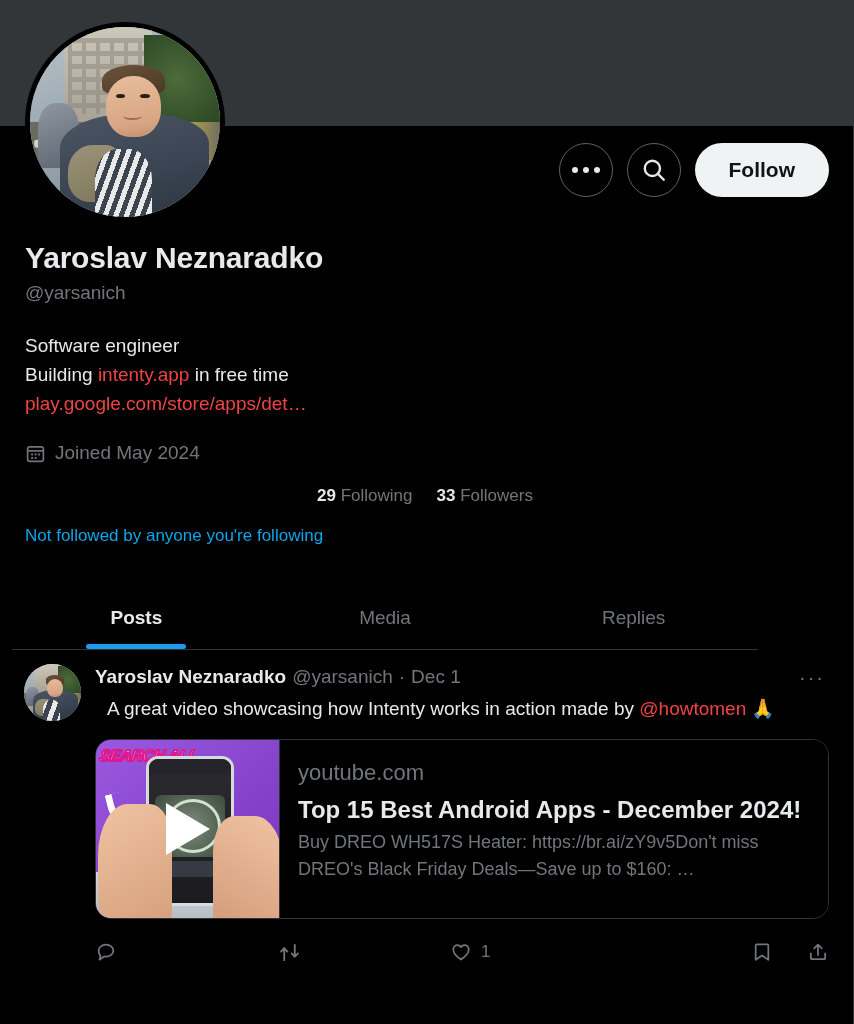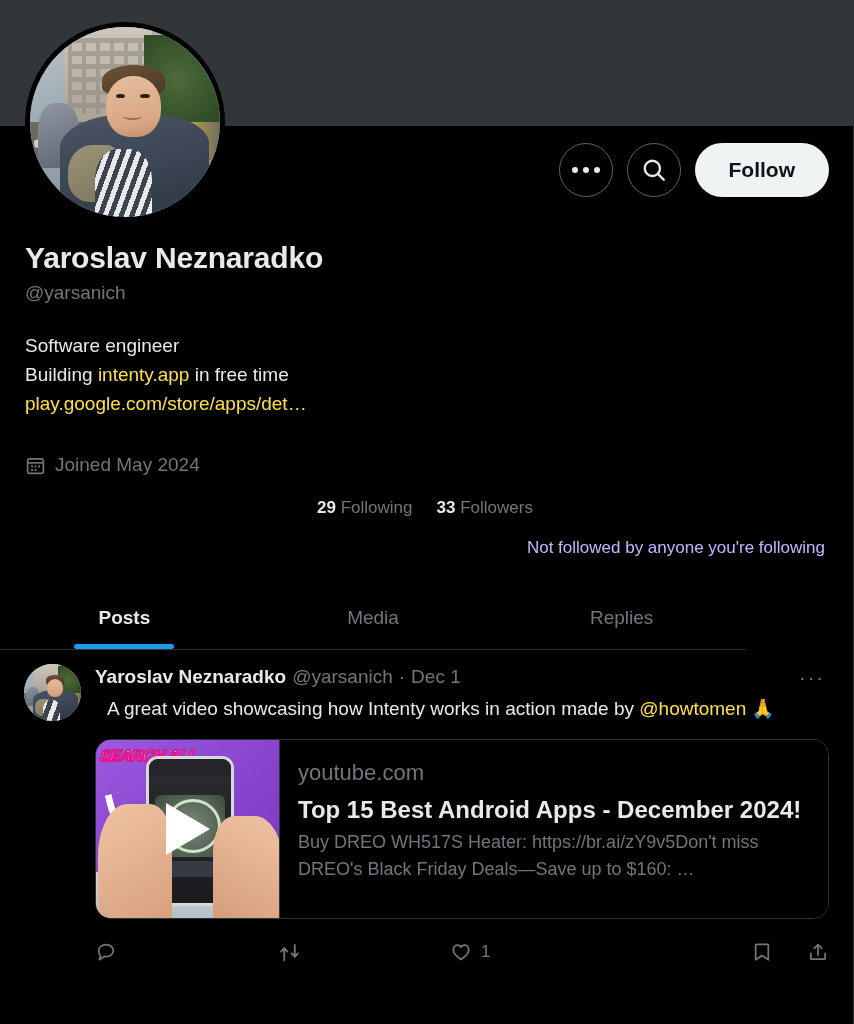--- a/index.html
+++ b/index.html
@@ -65,30 +65,30 @@
   .follow-btn { height:54px; padding:0 34px; border-radius:999px;
                 background:#eff3f4; color:#0f1419; font-size:21px; font-weight:bold;
                 display:flex; align-items:center; justify-content:center; cursor:pointer;
                 border:none; font-family:"Liberation Sans", sans-serif; }
 
   
   .profile { position:absolute; left:25px; top:240px; width:800px; }
   .pname { font-size:30px; font-weight:bold; color:#e7e9ea; letter-spacing:-.2px; line-height:1.2; }
   .phandle { font-size:19px; color:#71767b; margin-top:6px; }
   .bio { margin-top:27px; font-size:19px; line-height:29px; color:#e7e9ea; }
-  .lnk { color:#fde047; text-decoration:none; cursor:pointer; }
-  .joined { margin-top:36px; display:flex; align-items:center; gap:9px;
+  .lnk { color:#ef4444; text-decoration:none; cursor:pointer; }
+  .joined { margin-top:24px; display:flex; align-items:center; gap:9px;
             font-size:19px; color:#71767b; }
   .stats { margin-top:22px; display:flex; gap:24px; font-size:17px; color:#71767b;justify-content:center; }
   .stats b { color:#e7e9ea; font-weight:bold; }
   .stat { cursor:pointer; }
-  .notfollowed { margin-top:20px; font-size:17px; color:#c4b5fd;text-align:right; }
-
-  
-  .tabs { position:absolute; left:0; top:586px; width:746px; height:64px;
+  .notfollowed { margin-top:20px; font-size:17px; color:#0ea5e9; }
+
+  
+  .tabs { position:absolute; left:12px; top:586px; width:746px; height:64px;
           display:flex; border-bottom:1px solid #2f3336; }
   .tab { flex:1; display:flex; align-items:center; justify-content:center;
          position:relative; cursor:pointer; font-size:19px; color:#71767b; }
   .tab.active { color:#e7e9ea; font-weight:bold; }
   .tab .ul { position:absolute; bottom:0; left:50%; transform:translateX(-50%);
              width:100px; height:5px; background:#1d9bf0; border-radius:999px; }
 
   
   .tweet { position:absolute; left:0; top:650px; width:853px; padding:14px 24px 0 24px;
            display:flex; gap:14px; }

